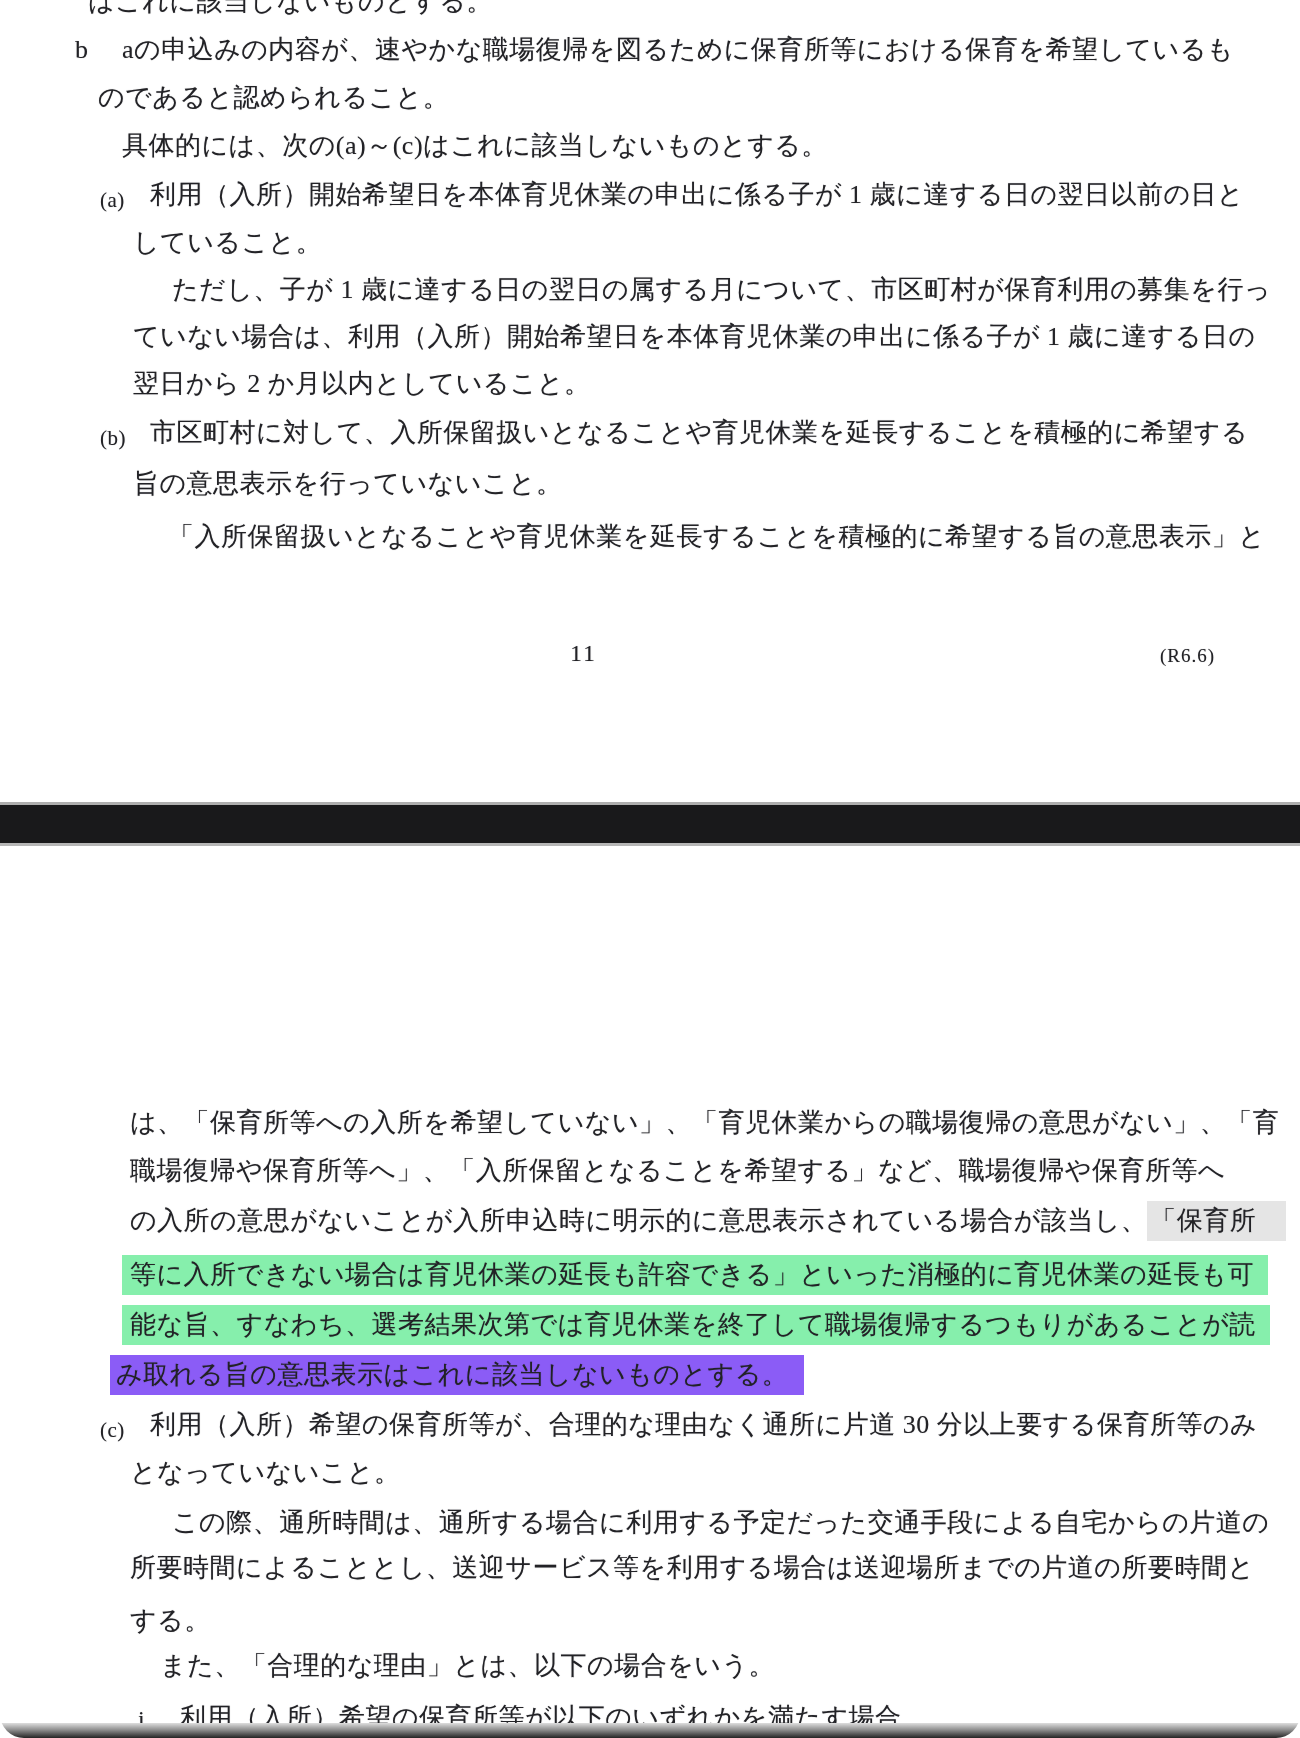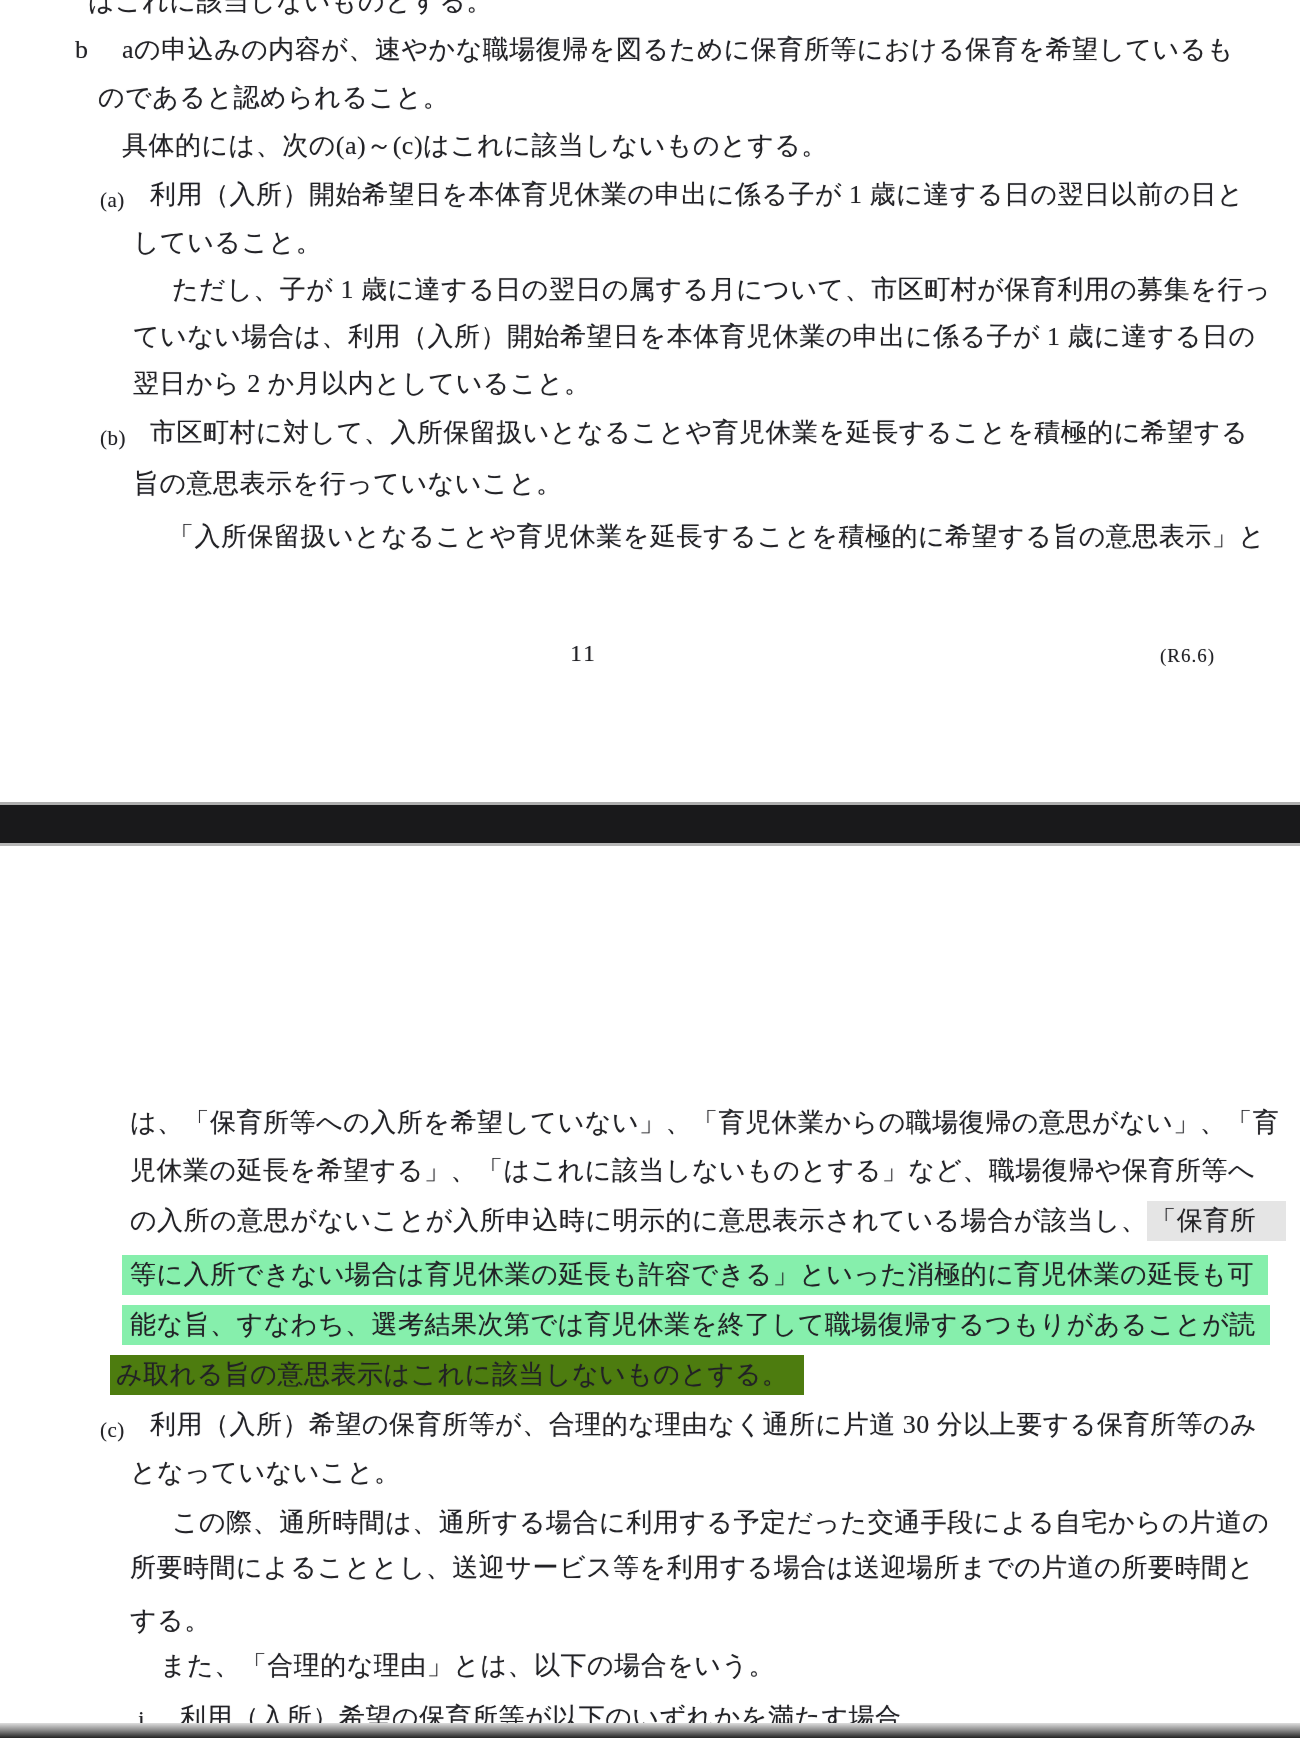--- a/index.html
+++ b/index.html
@@ -1,32 +1,33 @@
 <!DOCTYPE html>
 <html><head>
 <meta charset="utf-8">
 <style>
   html,body { margin:0; padding:0; background:#ffffff; }
   .sheet {
     position:relative; width:1300px; height:1738px; background:#ffffff;
     overflow:hidden;
     font-family:"Liberation Serif","DejaVu Serif",serif;
     color:#222226;
+    border-radius:24px;
   }
   .ln {
     position:absolute; font-size:26px; line-height:36px; letter-spacing:0.5px;
     white-space:nowrap; text-shadow:0 0 1px rgba(34,34,40,0.35);
   }
   .lbl-small { font-size:21px; }
   .lbl-roman { font-size:24px; }
   .pageno { font-size:24px; letter-spacing:2px;margin-top:32px; }
   .rev { font-size:19px; letter-spacing:1px; }
   .hl { background:#86efac; padding:5px 14px 6px 8px; margin-left:-8px; }
   .hl-tail { background:#e5e5e5; padding:5px 30px 6px 3px; margin-left:0; }
-  .hl-end { background:#4d7c0f; padding:5px 16px 6px 6px; margin-left:-6px; }
+  .hl-end { background:#8b5cf6; padding:5px 16px 6px 6px; margin-left:-6px; }
   .separator-bar {
     position:absolute; left:0; top:805px; width:1300px; height:38px;
     background:#19191b;
     box-shadow:0 -3px 0 #aeaeae, 0 3px 0 #b6b6b6;
   }
   .bottom-bar {
     position:absolute; left:0; top:1723px; width:1300px; height:15px;
     background:linear-gradient(180deg,#dedede 0%,#8f8f8f 45%,#242424 100%);
   }
 </style>
@@ -57,21 +58,21 @@
     <div class="ln" style="top:519px;left:168px">「入所保留扱いとなることや育児休業を延長することを積極的に希望する旨の意思表示」と</div>
 
     <div class="ln pageno" style="top:603px;left:570px">11</div>
     <div class="ln rev" style="top:638px;left:1160px">(R6.6)</div>
   </div>
 
   <div class="separator-bar"></div>
 
   <div>
     <div class="ln" style="top:1105px;left:130px">は、「保育所等への入所を希望していない」、「育児休業からの職場復帰の意思がない」、「育</div>
-    <div class="ln" style="top:1153px;left:130px">児休業の延長を希望する」、「はこれに該当しないものとする」など、職場復帰や保育所等へ</div>
+    <div class="ln" style="top:1153px;left:130px">職場復帰や保育所等へ」、「入所保留となることを希望する」など、職場復帰や保育所等へ</div>
 
     <div class="ln" style="top:1203px;left:130px"><span>の入所の意思がないことが入所申込時に明示的に意思表示されている場合が該当し、</span><span class="hl-tail">「保育所</span></div>
 
     <div class="ln" style="top:1257px;left:130px"><span class="hl">等に入所できない場合は育児休業の延長も許容できる」といった消極的に育児休業の延長も可</span></div>
     <div class="ln" style="top:1307px;left:130px"><span class="hl">能な旨、すなわち、選考結果次第では育児休業を終了して職場復帰するつもりがあることが読</span></div>
     <div class="ln" style="top:1357px;left:116px"><span class="hl-end">み取れる旨の意思表示はこれに該当しないものとする。</span></div>
 
     <div class="ln lbl-small" style="top:1412px;left:100px">(c)</div>
     <div class="ln" style="top:1407px;left:150px">利用（入所）希望の保育所等が、合理的な理由なく通所に片道 30 分以上要する保育所等のみ</div>
     <div class="ln" style="top:1455px;left:130px">となっていないこと。</div>

